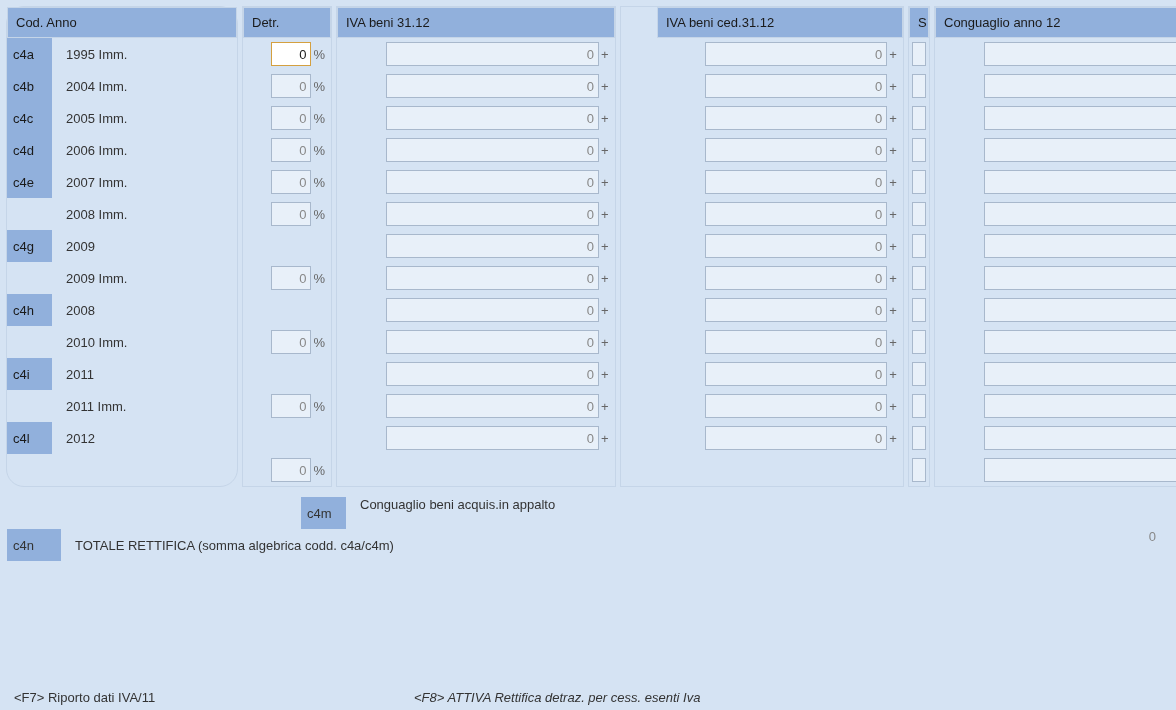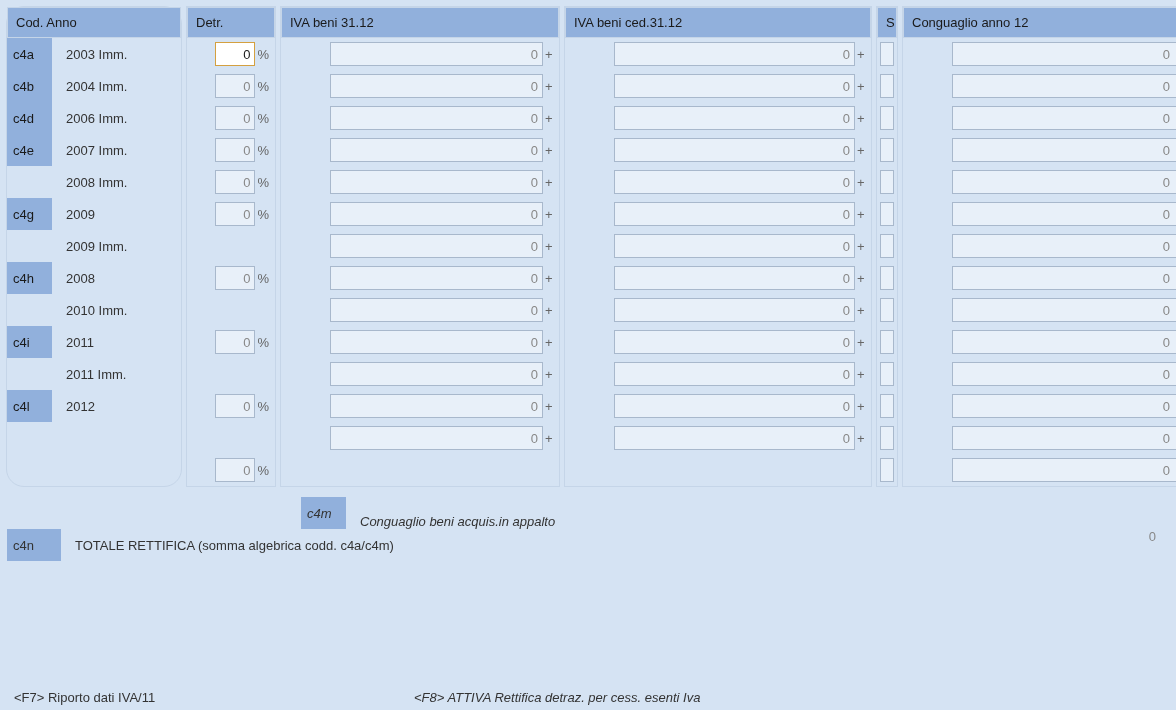--- a/index.html
+++ b/index.html
@@ -21,24 +21,24 @@
   background: #d5e3f3;
   border: 1px solid #c5d5e8;
 }
 .header {
   background: #91b0dc;
   color: #1a1a1a;
   padding: 7px 8px;
   font-size: 13px;
   border: 1px solid #c5d5e8;
 }
-.col-codanno { width: 176px; flex-shrink: 0; border-radius: 18px; }
+.col-codanno { width: 232px; flex-shrink: 0; border-radius: 18px; }
 .col-detr { width: 90px; flex-shrink: 0; }
 .col-iva1 { width: 280px; flex-shrink: 0; }
-.col-iva2 { width: 308px; flex-shrink: 0; }
+.col-iva2 { width: 284px; flex-shrink: 0; padding-left: 36px; }
 .col-s { width: 22px; flex-shrink: 0; }
 .col-cong { width: 280px; flex-shrink: 0; }
 
 .row {
   display: flex;
   align-items: center;
   height: 32px;
 }
 .codbox {
   width: 45px;
@@ -171,23 +171,22 @@
   left: 938px;
   width: 218px;
   text-align: right;
   color: #888;
 }
 .c4m-box {
   position: absolute;
   top: 497px;
   left: 301px;
   display: flex;
-  align-items: flex-end;
-  height: 32px;
-  font-style: italic;
+  align-items: flex-start;
+  height: 32px;
 }
 .c4m-cod {
   width: 45px;
   height: 32px;
   background: #91b0dc;
   display: flex;
   align-items: center;
   padding-left: 6px;
 }
 .c4m-label {
@@ -207,25 +206,29 @@
 </head>
 <body>
 
 <div class="container">
 
   <div class="panel col-codanno">
     <div class="header">Cod. Anno</div>
     <div id="codanno-rows">
         <div class="row">
           <div class="codbox filled">c4a</div>
-          <div class="annolabel">2003 Imm.</div>
+          <div class="annolabel">1995 Imm.</div>
         </div>
         <div class="row">
           <div class="codbox filled">c4b</div>
           <div class="annolabel">2004 Imm.</div>
+        </div>
+        <div class="row">
+          <div class="codbox filled">c4c</div>
+          <div class="annolabel">2005 Imm.</div>
         </div>
         <div class="row">
           <div class="codbox filled">c4d</div>
           <div class="annolabel">2006 Imm.</div>
         </div>
         <div class="row">
           <div class="codbox filled">c4e</div>
           <div class="annolabel">2007 Imm.</div>
         </div>
         <div class="row">

